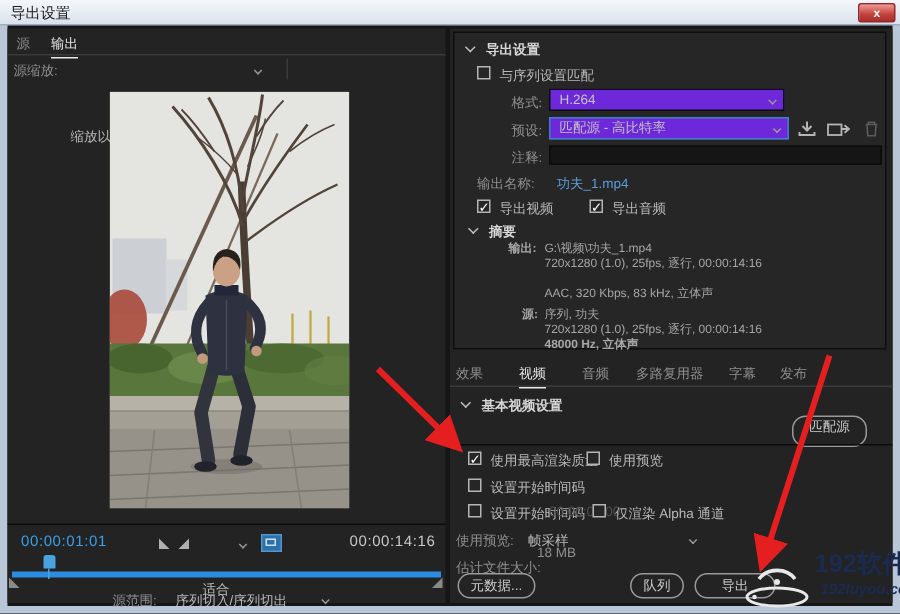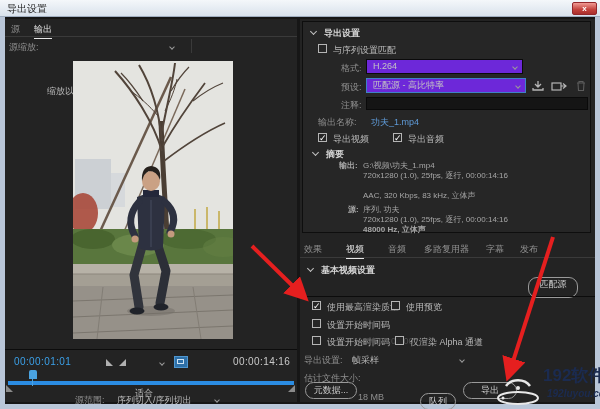--- a/index.html
+++ b/index.html
@@ -215,29 +215,29 @@
 
       <span class="cb" style="left:12px;top:300px;"></span>
       <div class="t" style="left:27px;top:300px;">设置开始时间码</div>
 
       <span class="cb" style="left:12px;top:317px;"></span>
       <div class="t" style="left:27px;top:317px;">设置开始时间码</div>
       <div class="t" style="left:66px;top:317px;color:#4f4f4f;">00:00:00:00</div>
       <span class="cb" style="left:95px;top:317px;"></span>
       <div class="t" style="left:110px;top:317px;">仅渲染 Alpha 通道</div>
 
-      <div class="t dim" style="left:4px;top:335px;">导出设置:</div>
+      <div class="t dim" style="left:4px;top:335px;">使用预览:</div>
       <div class="t" style="left:52px;top:335px;">帧采样</div>
       <span class="chev abs" style="left:160px;top:339px;"></span>
 
       <div class="t dim" style="left:4px;top:353px;">估计文件大小:</div>
-      <div class="t dim" style="left:58px;top:373px;">18 MB</div>
+      <div class="t dim" style="left:58px;top:344px;">18 MB</div>
 
       <div class="pill" style="left:5px;top:363px;width:52px;height:17px;line-height:15px;">元数据...</div>
-      <div class="pill" style="left:120px;top:363px;width:36px;height:17px;line-height:15px;margin-top:11px;">队列</div>
+      <div class="pill" style="left:120px;top:363px;width:36px;height:17px;line-height:15px;">队列</div>
       <div class="pill" style="left:163px;top:363px;width:54px;height:17px;line-height:15px;">导出</div>
     </div>
   </div>
 
   <svg class="abs" style="left:0;top:0;pointer-events:none;" width="600" height="409">
     <defs>
       <marker id="ah" markerWidth="6" markerHeight="6" refX="4" refY="3" orient="auto">
         <path d="M0,0 L6,3 L0,6 Z" fill="#e51f1f"></path>
       </marker>
     </defs>

